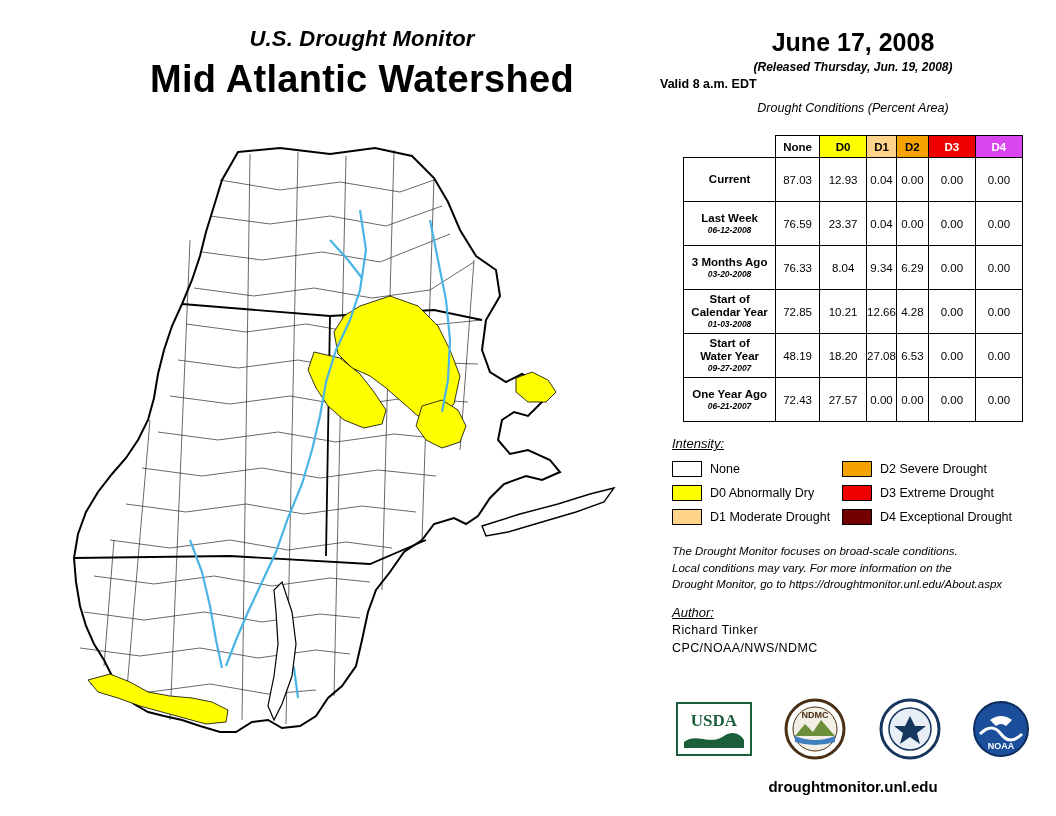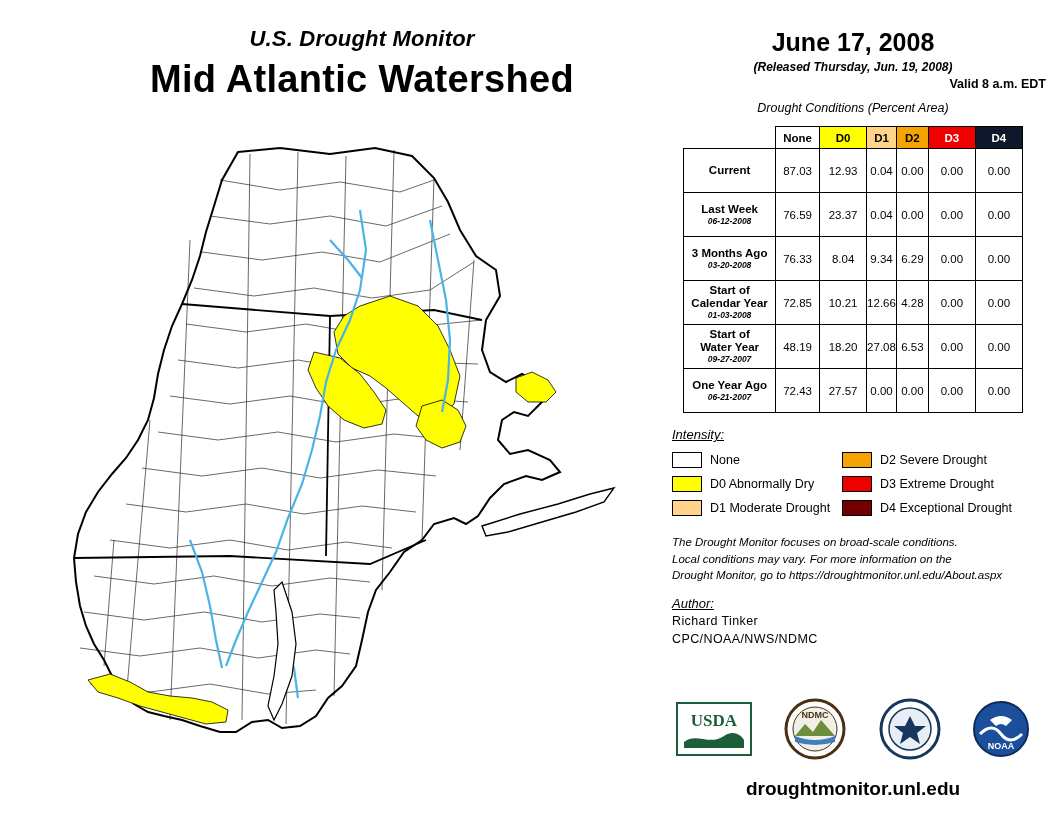--- a/index.html
+++ b/index.html
@@ -61,32 +61,32 @@
   }
   .released {
     text-align: center;
     font-size: 12px;
     font-weight: bold;
     font-style: italic;
     color: #000;
     margin-bottom: 3px;
   }
   .valid {
-    text-align: right;
+    text-align: left;
     font-size: 12.5px;
     font-weight: bold;
     color: #000;
     margin-bottom: 10px;
   }
   .table-caption {
     text-align: center;
     font-size: 12.5px;
     font-style: italic;
     color: #000;
-    margin-bottom: 11px;
+    margin-bottom: 20px;
   }
 
   table.dm {
     border-collapse: collapse;
     margin: 0 auto;
     font-size: 11px;
     color: #000;
   }
   table.dm td, table.dm th {
     border: 1px solid #000;
@@ -98,21 +98,21 @@
     height: 22px;
     font-size: 11.5px;
     font-weight: bold;
   }
   table.dm thead th.blank { border: none; width: 92px; }
   table.dm thead th.none-h { width: 44px; background: #ffffff; color: #000; }
   table.dm thead th.d0 { width: 47px; background: #ffff00; color: #000; }
   table.dm thead th.d1 { width: 28px; background: #ffd38a; color: #000; }
   table.dm thead th.d2 { width: 32px; background: #f5a300; color: #000; }
   table.dm thead th.d3 { width: 47px; background: #ee0000; color: #ffffff; }
-  table.dm thead th.d4 { width: 47px; background: #0f172a; color: #ffffff; }
+  table.dm thead th.d4 { width: 47px; background: #d946ef; color: #ffffff; }
 
   table.dm tbody td { height: 44px; }
   table.dm tbody td.rowlab {
     font-weight: bold;
     font-size: 11.5px;
     line-height: 1.15;
   }
   table.dm tbody td.rowlab .sub {
     display: block;
     font-size: 8.5px;
@@ -181,21 +181,21 @@
     width: 386px; height: 74px;
     display: flex;
     align-items: center;
     justify-content: space-around;
   }
   .url {
     position: absolute;
     left: 0; top: 758px;
     width: 386px;
     text-align: center;
-    font-size: 19px;
+    font-size: 15px;
     font-weight: bold;
     color: #000;
   }
 </style>
 </head>
 <body>
 
 <div id="page">
 
   <div class="title-block">

